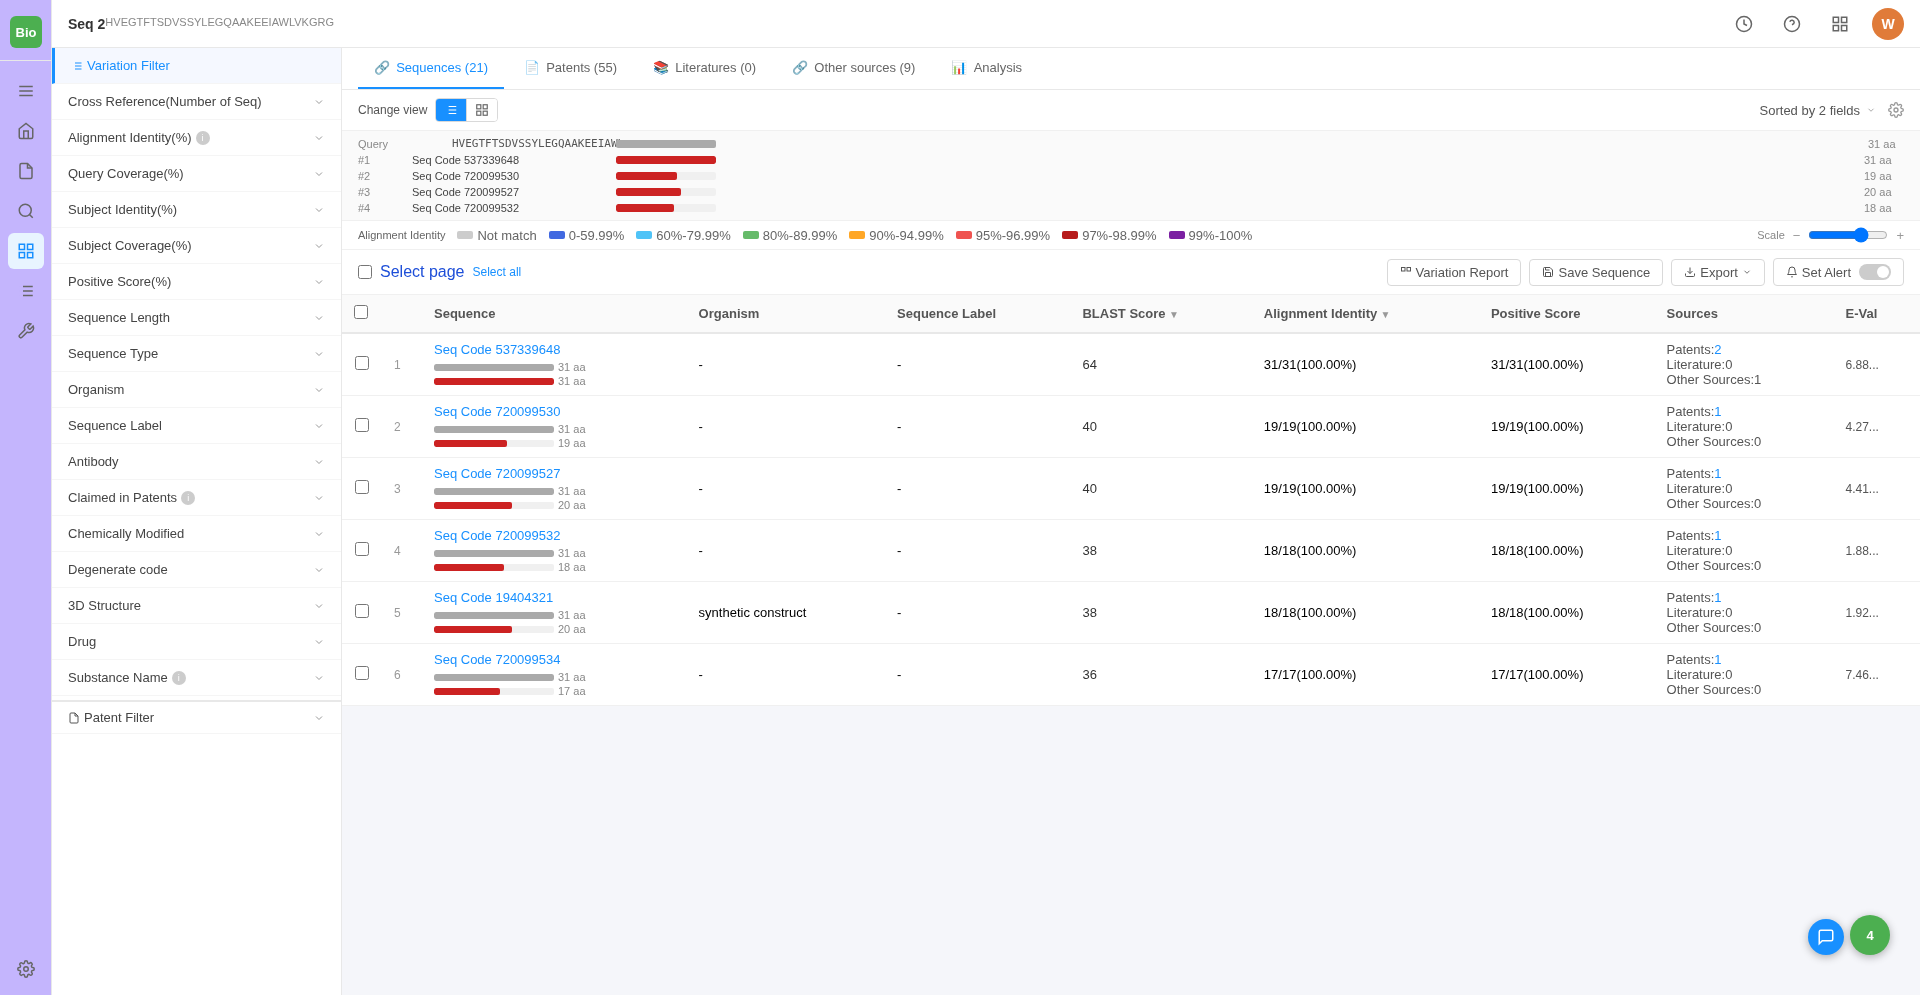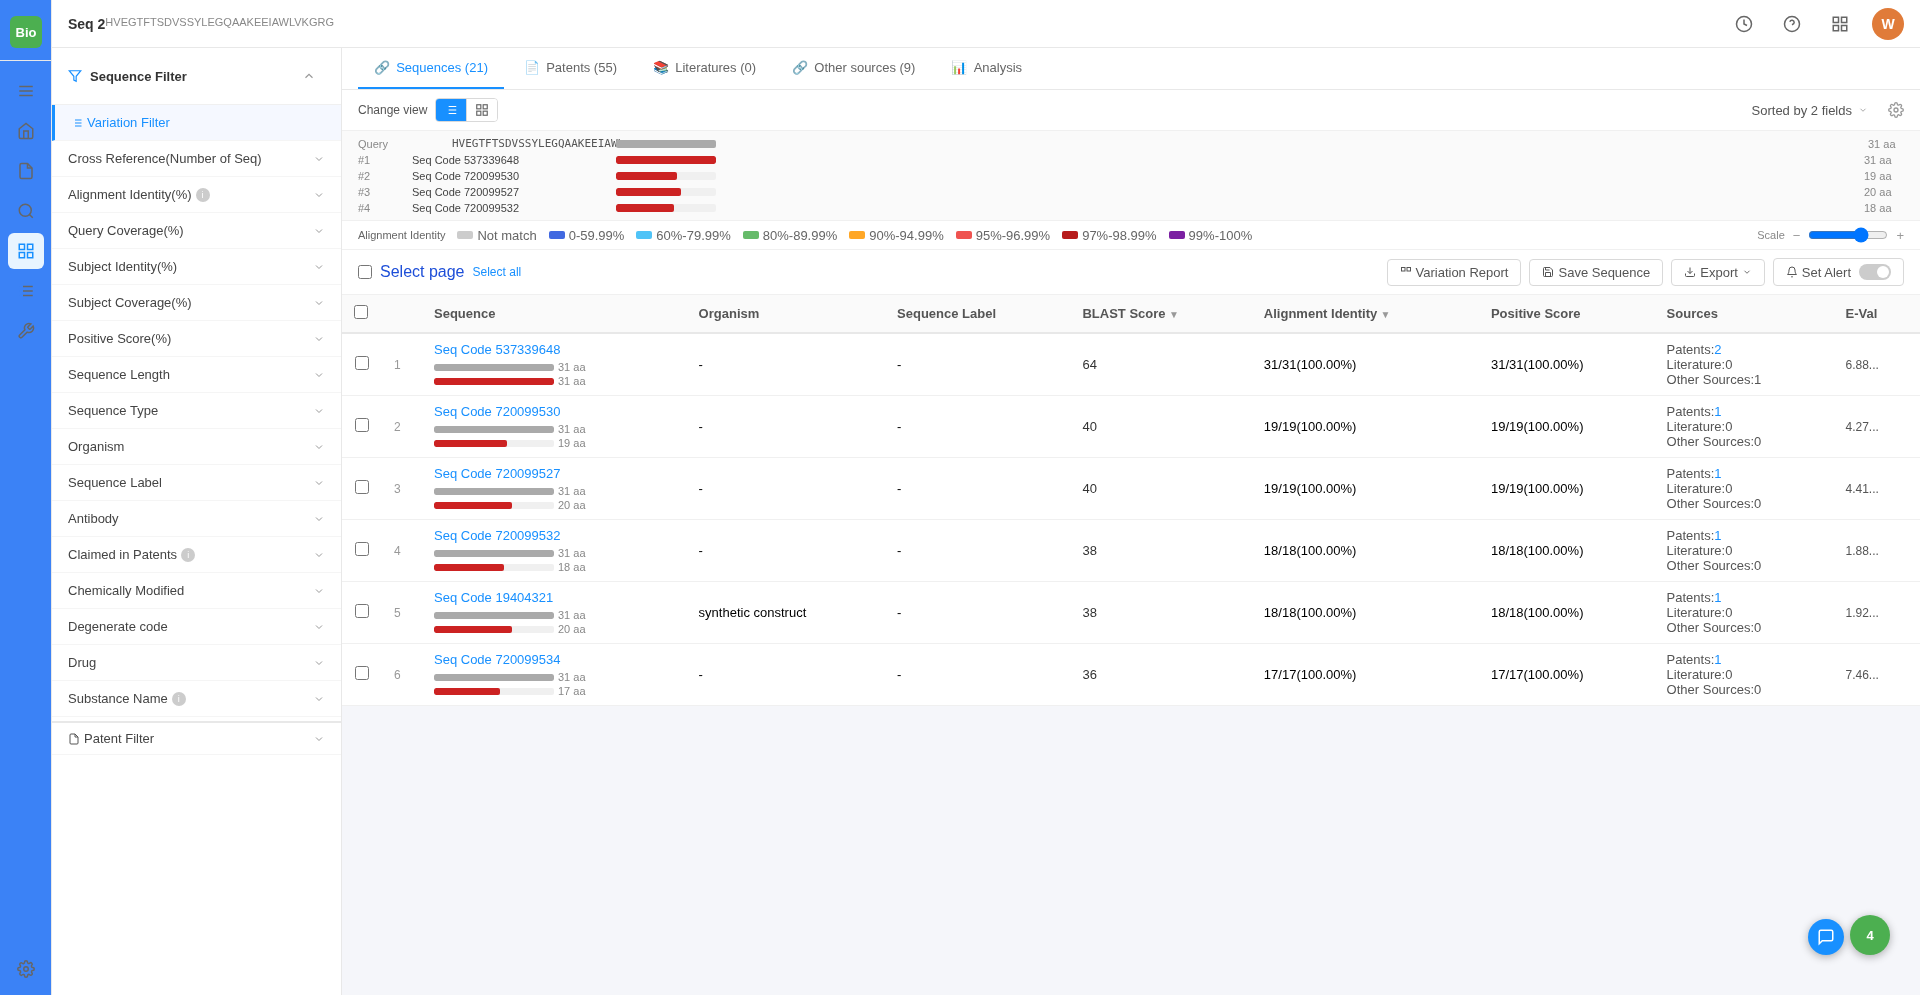--- a/index.html
+++ b/index.html
@@ -1,21 +1,21 @@
 <!DOCTYPE html>
 <html><head>
   <meta charset="utf-8">
   <style>
     * { box-sizing: border-box; margin: 0; padding: 0; font-family: -apple-system, BlinkMacSystemFont, 'Segoe UI', sans-serif; font-size: 13px; }
     body { background: #f5f6fa; display: flex; height: 995px; overflow: hidden; }
 
     
     .sidebar-icons {
       width: 52px;
-      background: #3b82f6;
+      background: #c4b5fd;
       border-right: 1px solid #e8e8e8;
       display: flex;
       flex-direction: column;
       align-items: center;
       padding: 8px 0;
       gap: 4px;
       z-index: 10;
     }
     .sidebar-icon-btn {
       width: 36px; height: 36px;
@@ -158,21 +158,21 @@
     
     .results-toolbar {
       background: #fff;
       padding: 8px 16px;
       display: flex;
       align-items: center;
       justify-content: space-between;
       border-bottom: 1px solid #f0f0f0;
     }
     .toolbar-left { display: flex; align-items: center; gap: 8px; }
-    .toolbar-right { display: flex; align-items: center; gap: 20px; }
+    .toolbar-right { display: flex; align-items: center; gap: 12px; }
 
     
     .view-btns {
       display: flex;
       border: 1px solid #d9d9d9;
       border-radius: 4px;
       overflow: hidden;
     }
     .view-btn {
       padding: 4px 8px;
@@ -429,33 +429,20 @@
             <rect x="14" y="14" width="7" height="7"></rect>
         </svg>
       </button>
       <div class="avatar">W</div>
     </div>
   </div>
 
   <div class="content-area">
 
     <div class="filter-panel">
-      <div class="filter-header">
-        <div class="filter-header-title">
-          <svg width="14" height="14" viewBox="0 0 24 24" fill="none" stroke="#1890ff" stroke-width="2">
-            <polygon points="22 3 2 3 10 12.46 10 19 14 21 14 12.46 22 3"></polygon>
-          </svg>
-          <span>Sequence Filter</span>
-        </div>
-        <button class="header-icon-btn">
-          <svg width="14" height="14" viewBox="0 0 24 24" fill="none" stroke="#999" stroke-width="2">
-            <polyline points="18 15 12 9 6 15"></polyline>
-          </svg>
-        </button>
-      </div>
 
       <div class="filter-body">
 
         <div class="filter-section" style="background:#f5f8ff;border-left:3px solid #1890ff;">
           <div class="filter-section-label">
             <svg width="12" height="12" viewBox="0 0 24 24" fill="none" stroke="#1890ff" stroke-width="2">
               <line x1="8" y1="6" x2="21" y2="6"></line>
                 <line x1="8" y1="12" x2="21" y2="12"></line>
                 <line x1="8" y1="18" x2="21" y2="18"></line>
               <line x1="3" y1="6" x2="3.01" y2="6"></line>
@@ -580,20 +567,29 @@
       <span>Chemically Modified</span>
 
     </div>
     <svg width="12" height="12" viewBox="0 0 24 24" fill="none" stroke="#999" stroke-width="2">
       <polyline points="6 9 12 15 18 9"></polyline>
     </svg>
   </div>
             <div class="filter-section">
     <div class="filter-section-label">
       <span>Degenerate code</span>
+
+    </div>
+    <svg width="12" height="12" viewBox="0 0 24 24" fill="none" stroke="#999" stroke-width="2">
+      <polyline points="6 9 12 15 18 9"></polyline>
+    </svg>
+  </div>
+            <div class="filter-section">
+    <div class="filter-section-label">
+      <span>3D Structure</span>
 
     </div>
     <svg width="12" height="12" viewBox="0 0 24 24" fill="none" stroke="#999" stroke-width="2">
       <polyline points="6 9 12 15 18 9"></polyline>
     </svg>
   </div>
             <div class="filter-section">
     <div class="filter-section-label">
       <span>Drug</span>
 

